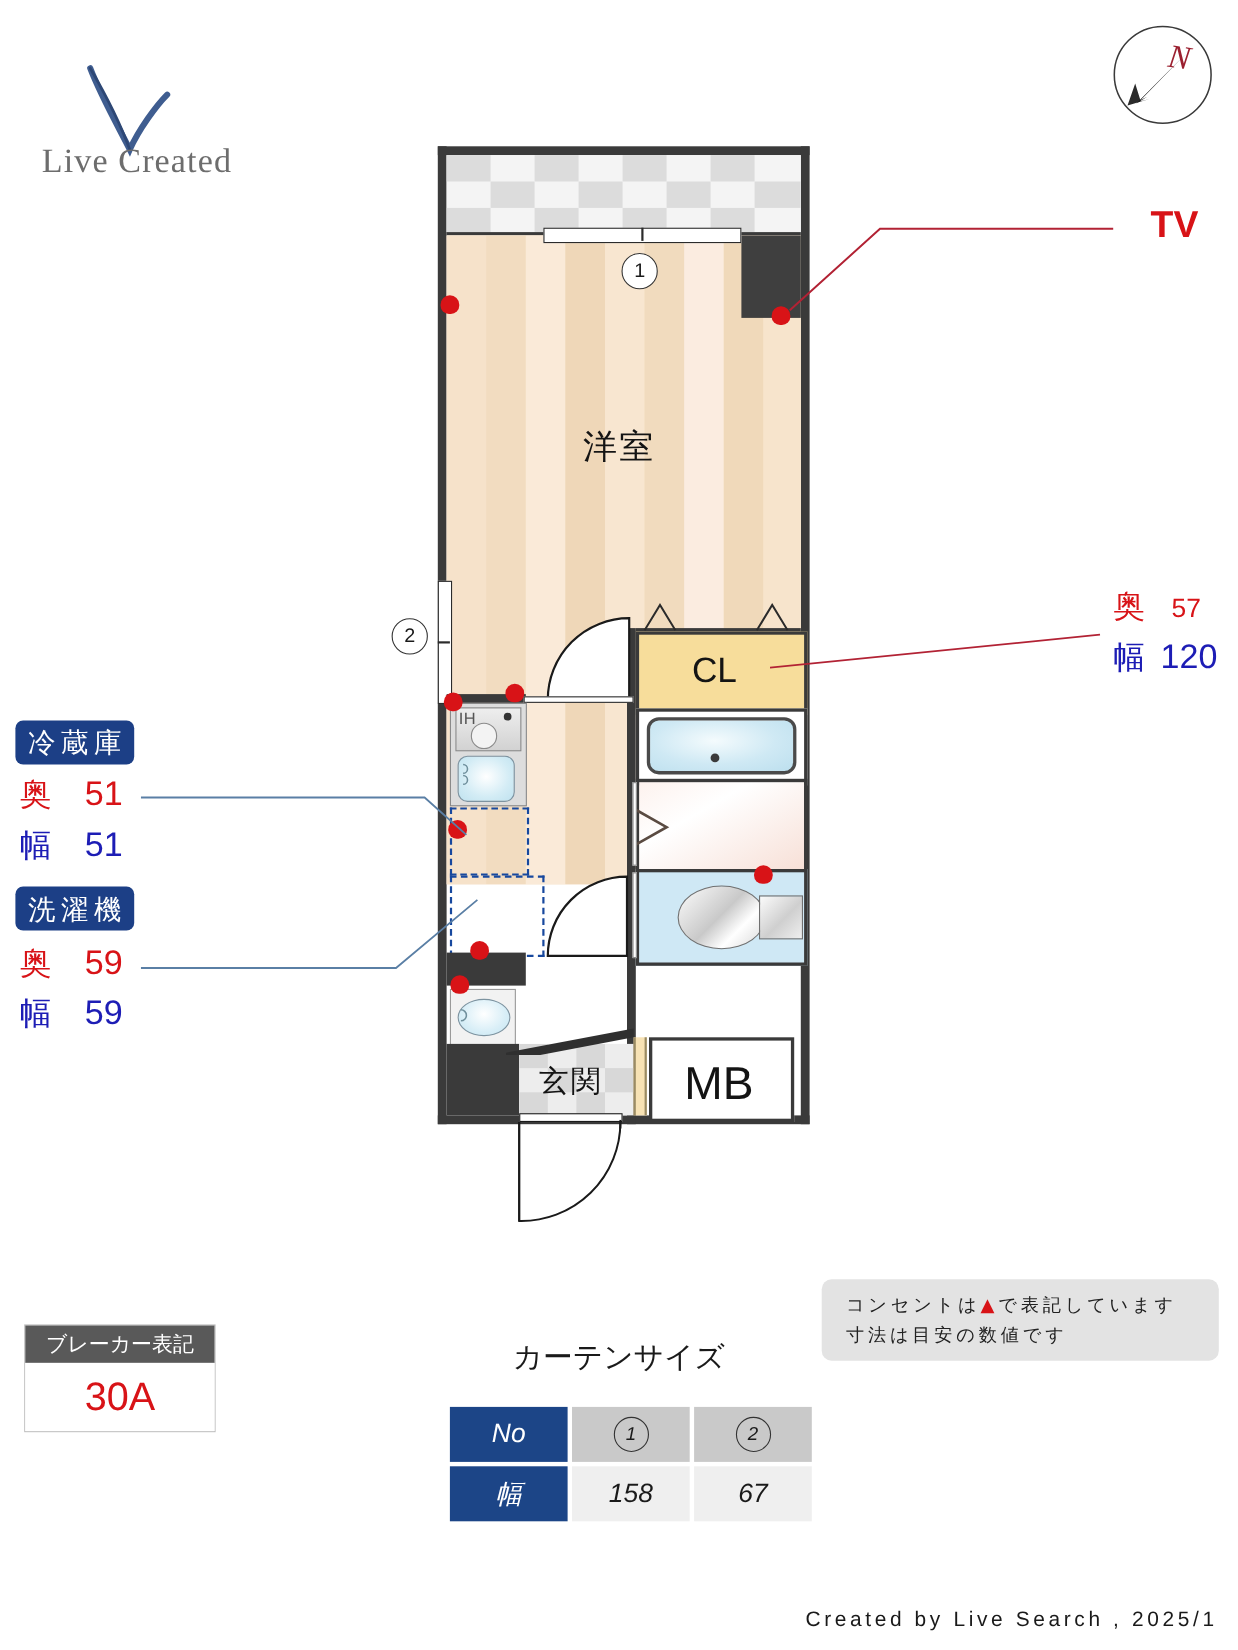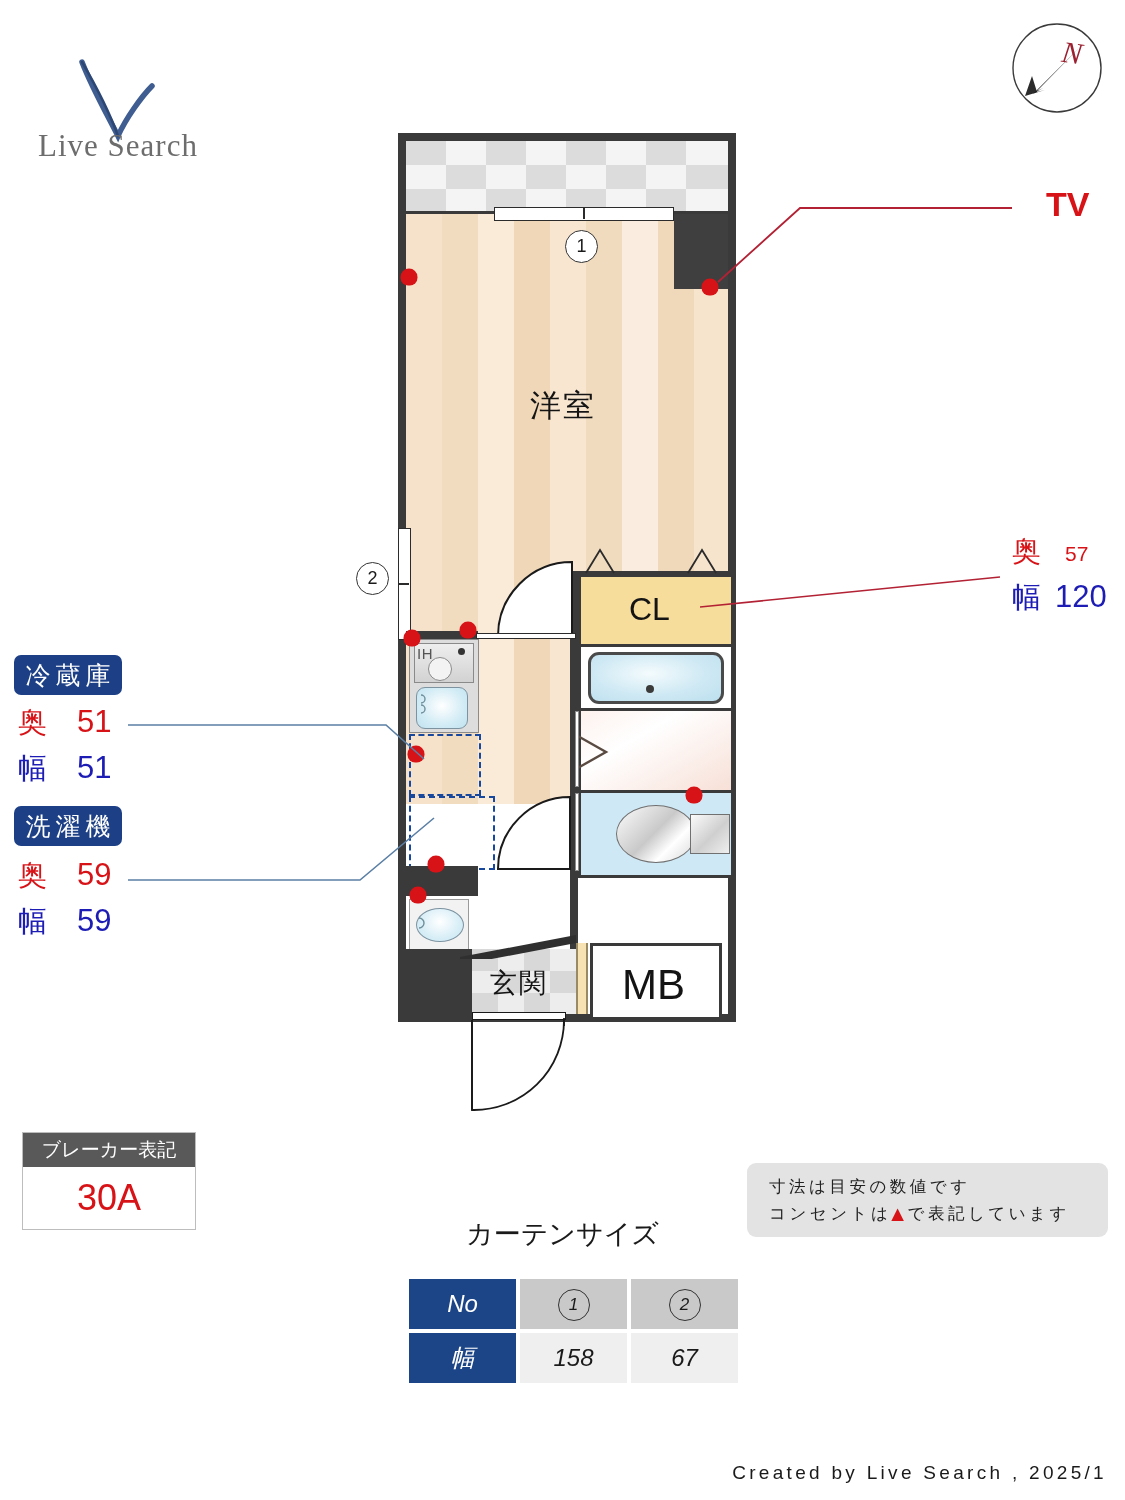--- a/index.html
+++ b/index.html
@@ -69,21 +69,21 @@
   .basin-box{position:absolute;background:#f2f2f2;border:1.6px solid #9a9a9a;}
   .basin{position:absolute;border:1.6px solid #7d93a0;border-radius:50%;
     background:radial-gradient(ellipse at 50% 40%,#ffffff 0%,#d8eef7 60%,#c6e6f2 100%);}
 
   
   .tagbox{position:absolute;background:#1c3f86;border-radius:7px;
     color:#fff;display:flex;align-items:center;justify-content:center;
     font-size:25px;letter-spacing:5px;padding-left:5px;}
 
   
-  #breaker{left:22px;top:1132px;width:172px;height:96px;border:1.4px solid #bdbdbd;}
+  #breaker{left:22px;top:1204px;width:172px;height:96px;border:1.4px solid #bdbdbd;}
   #breaker .hd{position:absolute;left:0;top:0;right:0;height:34px;background:#595959;
     color:#fff;font-size:19px;display:flex;align-items:center;justify-content:center;}
   #breaker .val{position:absolute;left:0;top:34px;right:0;bottom:0;background:#fff;
     color:#d81317;font-size:36px;display:flex;align-items:center;justify-content:center;}
 
   
   #note{left:747px;top:1163px;width:361px;height:74px;background:#e3e3e3;
     border-radius:9px;padding:10px 0 0 22px;box-sizing:border-box;}
   #note div{font-size:16.5px;color:#222;letter-spacing:3.5px;line-height:27px;white-space:nowrap;}
   .tri{color:#d81317;}
@@ -102,21 +102,21 @@
   #footer{right:18px;top:1462px;font-size:19px;color:#1a1a1a;letter-spacing:3.3px;white-space:nowrap;}
 </style>
 </head>
 <body>
 
 <div class="abs" id="logo">
   <svg width="230" height="130" viewBox="0 0 230 130">
     <path d="M52 22 C62 48, 78 76, 88 96 C96 78, 112 56, 122 46" fill="none" stroke="#3f5d90" stroke-width="5.5" stroke-linecap="round"></path>
     <path d="M52 22 C66 46, 80 74, 88 96" fill="none" stroke="#2d4775" stroke-width="2.5" stroke-linecap="round"></path>
   </svg>
-  <div class="logotext">Live Search</div>
+  <div class="logotext">Live Created</div>
 </div>
 
 <div class="abs" id="compass">
   <svg width="100" height="100" viewBox="0 0 100 100">
     <circle cx="50" cy="50" r="44" fill="#ffffff" stroke="#3a3a3a" stroke-width="1.4"></circle>
     <path d="M72 28 L30 74 L25 58 L18 78 L38 72 L30 74 Z" fill="#2b2b2b"></path>
     <path d="M72 30 L30 73 L36 70 L26 76 Z" fill="#1a1a1a"></path>
   </svg>
   <div class="txt" style="left:55px;top:18px;font-size:30px;font-style:italic;color:#9b2030;
        font-family:'Liberation Serif',serif;transform:rotate(8deg);">N</div>
@@ -267,21 +267,21 @@
   <path d="M296 8 L84 8 L2 82" fill="none" stroke="#b22234" stroke-width="1.8"></path>
 </svg>
 <div class="abs" style="left:1046px;top:185px;font-size:34px;color:#d81317;font-weight:600;text-align:center;">TV</div>
 
 <svg class="abs" style="left:700px;top:575px;width:310px;height:40px;">
   <path d="M0 32 L300 2" fill="none" stroke="#b22234" stroke-width="1.6"></path>
 </svg>
 <div class="abs" style="left:1012px;top:532px;">
   <div style="display:flex;align-items:baseline;">
     <span class="jp" style="color:#d81317;font-size:29px;">奥</span>
-    <span style="color:#d81317;font-size:21px;margin-left:24px;">57</span>
+    <span style="color:#d81317;font-size:24px;margin-left:24px;">57</span>
   </div>
   <div style="display:flex;align-items:baseline;margin-top:6px;">
     <span class="jp" style="color:#1d1db5;font-size:29px;">幅</span>
     <span style="color:#1d1db5;font-size:31px;margin-left:14px;">120</span>
   </div>
 </div>
 
 <div class="tagbox" style="left:14px;top:655px;width:103px;height:40px;">冷蔵庫</div>
 <div class="abs" style="left:18px;top:703px;">
   <div style="display:flex;align-items:baseline;">
@@ -311,24 +311,24 @@
 <svg class="abs" style="left:128px;top:800px;width:310px;height:90px;">
   <path d="M0 80 L232 80 L306 18" fill="none" stroke="#5a7fa5" stroke-width="1.6"></path>
 </svg>
 
 <div class="abs" id="breaker">
   <div class="hd jp">ブレーカー表記</div>
   <div class="val">30A</div>
 </div>
 
 <div class="abs" id="note">
-  <div class="jp">寸法は目安の数値です</div>
   <div class="jp">
     <span>コンセントは</span><span class="tri">▲</span><span>で表記しています</span>
   </div>
+  <div class="jp">寸法は目安の数値です</div>
 </div>
 
 <div class="abs jp" id="curtain-title">カーテンサイズ</div>
 <div class="abs" id="ctable">
   <table>
     <tbody>
         <tr>
       <th>No</th>
       <td class="hd">
         <span class="mini-circ">1</span>

